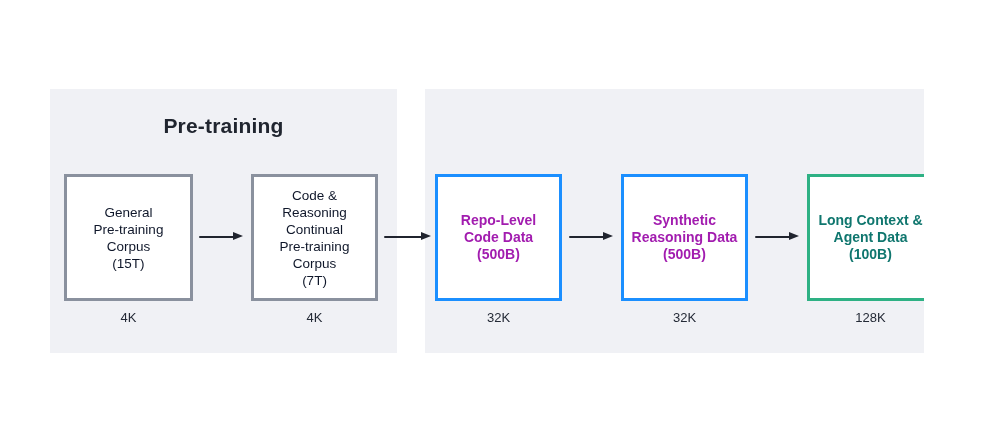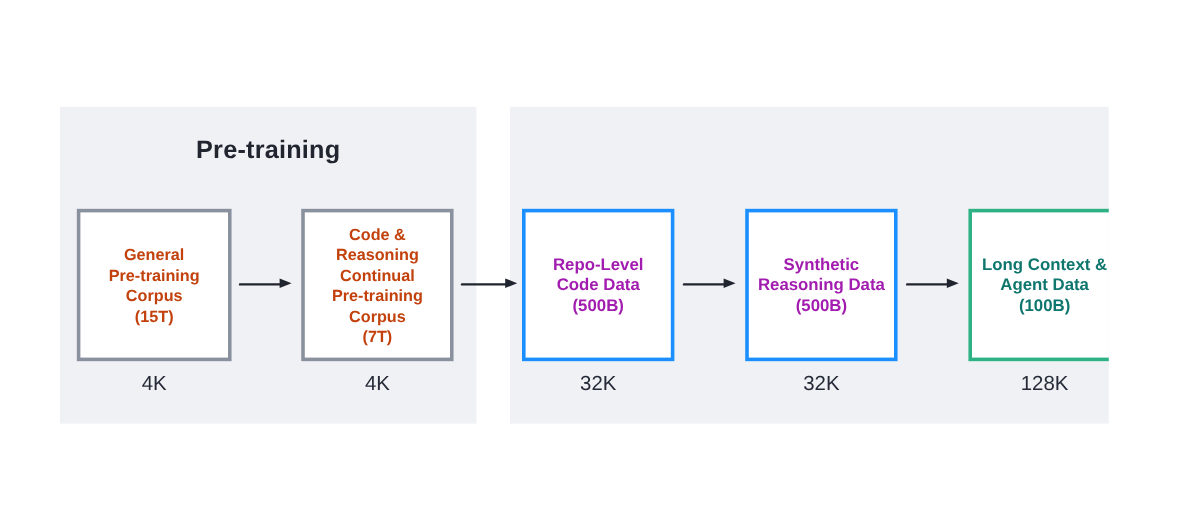--- a/index.html
+++ b/index.html
@@ -48,36 +48,36 @@
   }
   .box.gray  { border:3px solid #8a919e; }
   .box.blue  { border:3px solid #1b8fff; }
   .box.green { border:3px solid #2eb184; }
 
   .box-label {
     white-space:pre-line;
     font-size:13.5px; line-height:17px; font-weight:700;
     padding:0 4px;
   }
-  .box.gray  .box-label { color:#c2410c; font-weight:700; }
+  .box.gray  .box-label { color:#0f172a; font-weight:400; }
   .box.blue  .box-label { color:#a21caf; font-size:14px; }
   .box.green .box-label { color:#0f766e; font-size:14px; }
 
   
   #box-general    { left:14px;  width:129px;justify-content:center; }
   #box-code-cpt   { left:201px; width:127px; }
   #box-repo       { left:10px;  width:127px; }
   #box-synth      { left:196px; width:127px; }
   #box-longctx    { left:382px; width:127px; }
 
   
   .ctx {
     position:absolute; top:221px;
     text-align:center;
-    font-size:17px; font-weight:500;
+    font-size:13px; font-weight:500;
     color:#242a36;
   }
   #ctx-general  { left:14px;  width:129px; }
   #ctx-code-cpt { left:201px; width:127px; }
   #ctx-repo     { left:10px;  width:127px; }
   #ctx-synth    { left:196px; width:127px; }
   #ctx-longctx  { left:382px; width:127px; }
 
   
   .arrow { position:absolute; top:232px; height:10px; }

